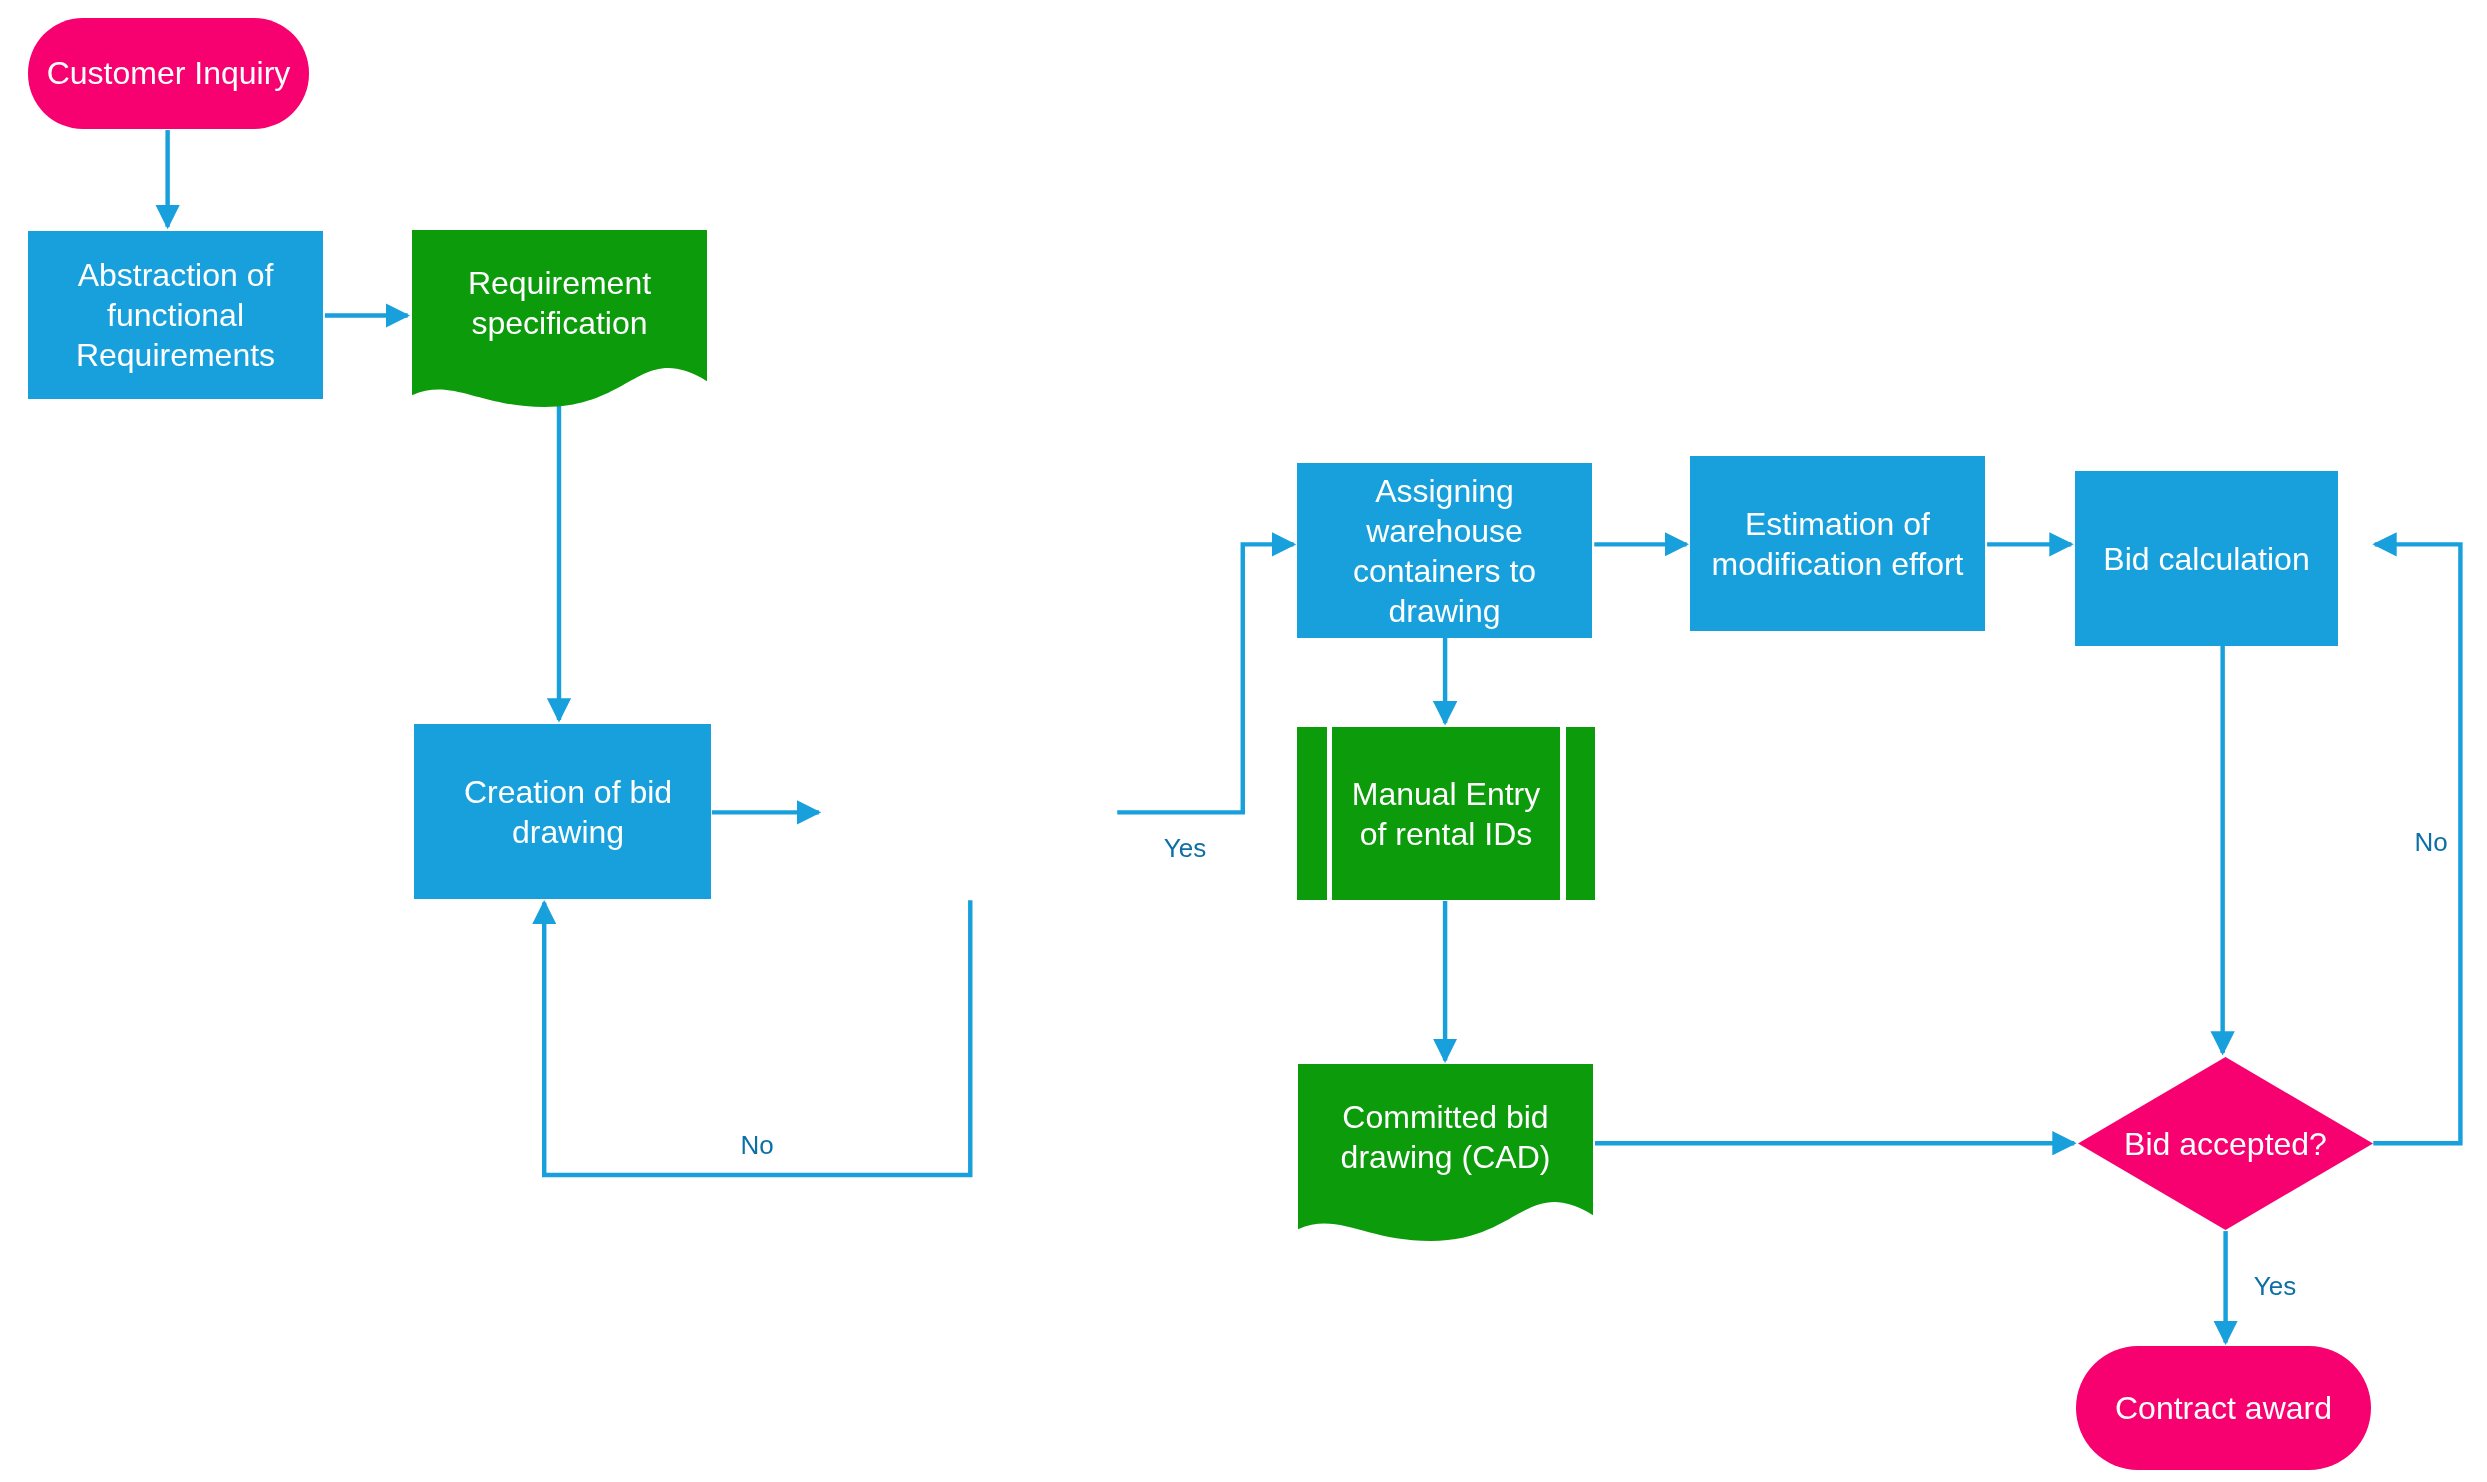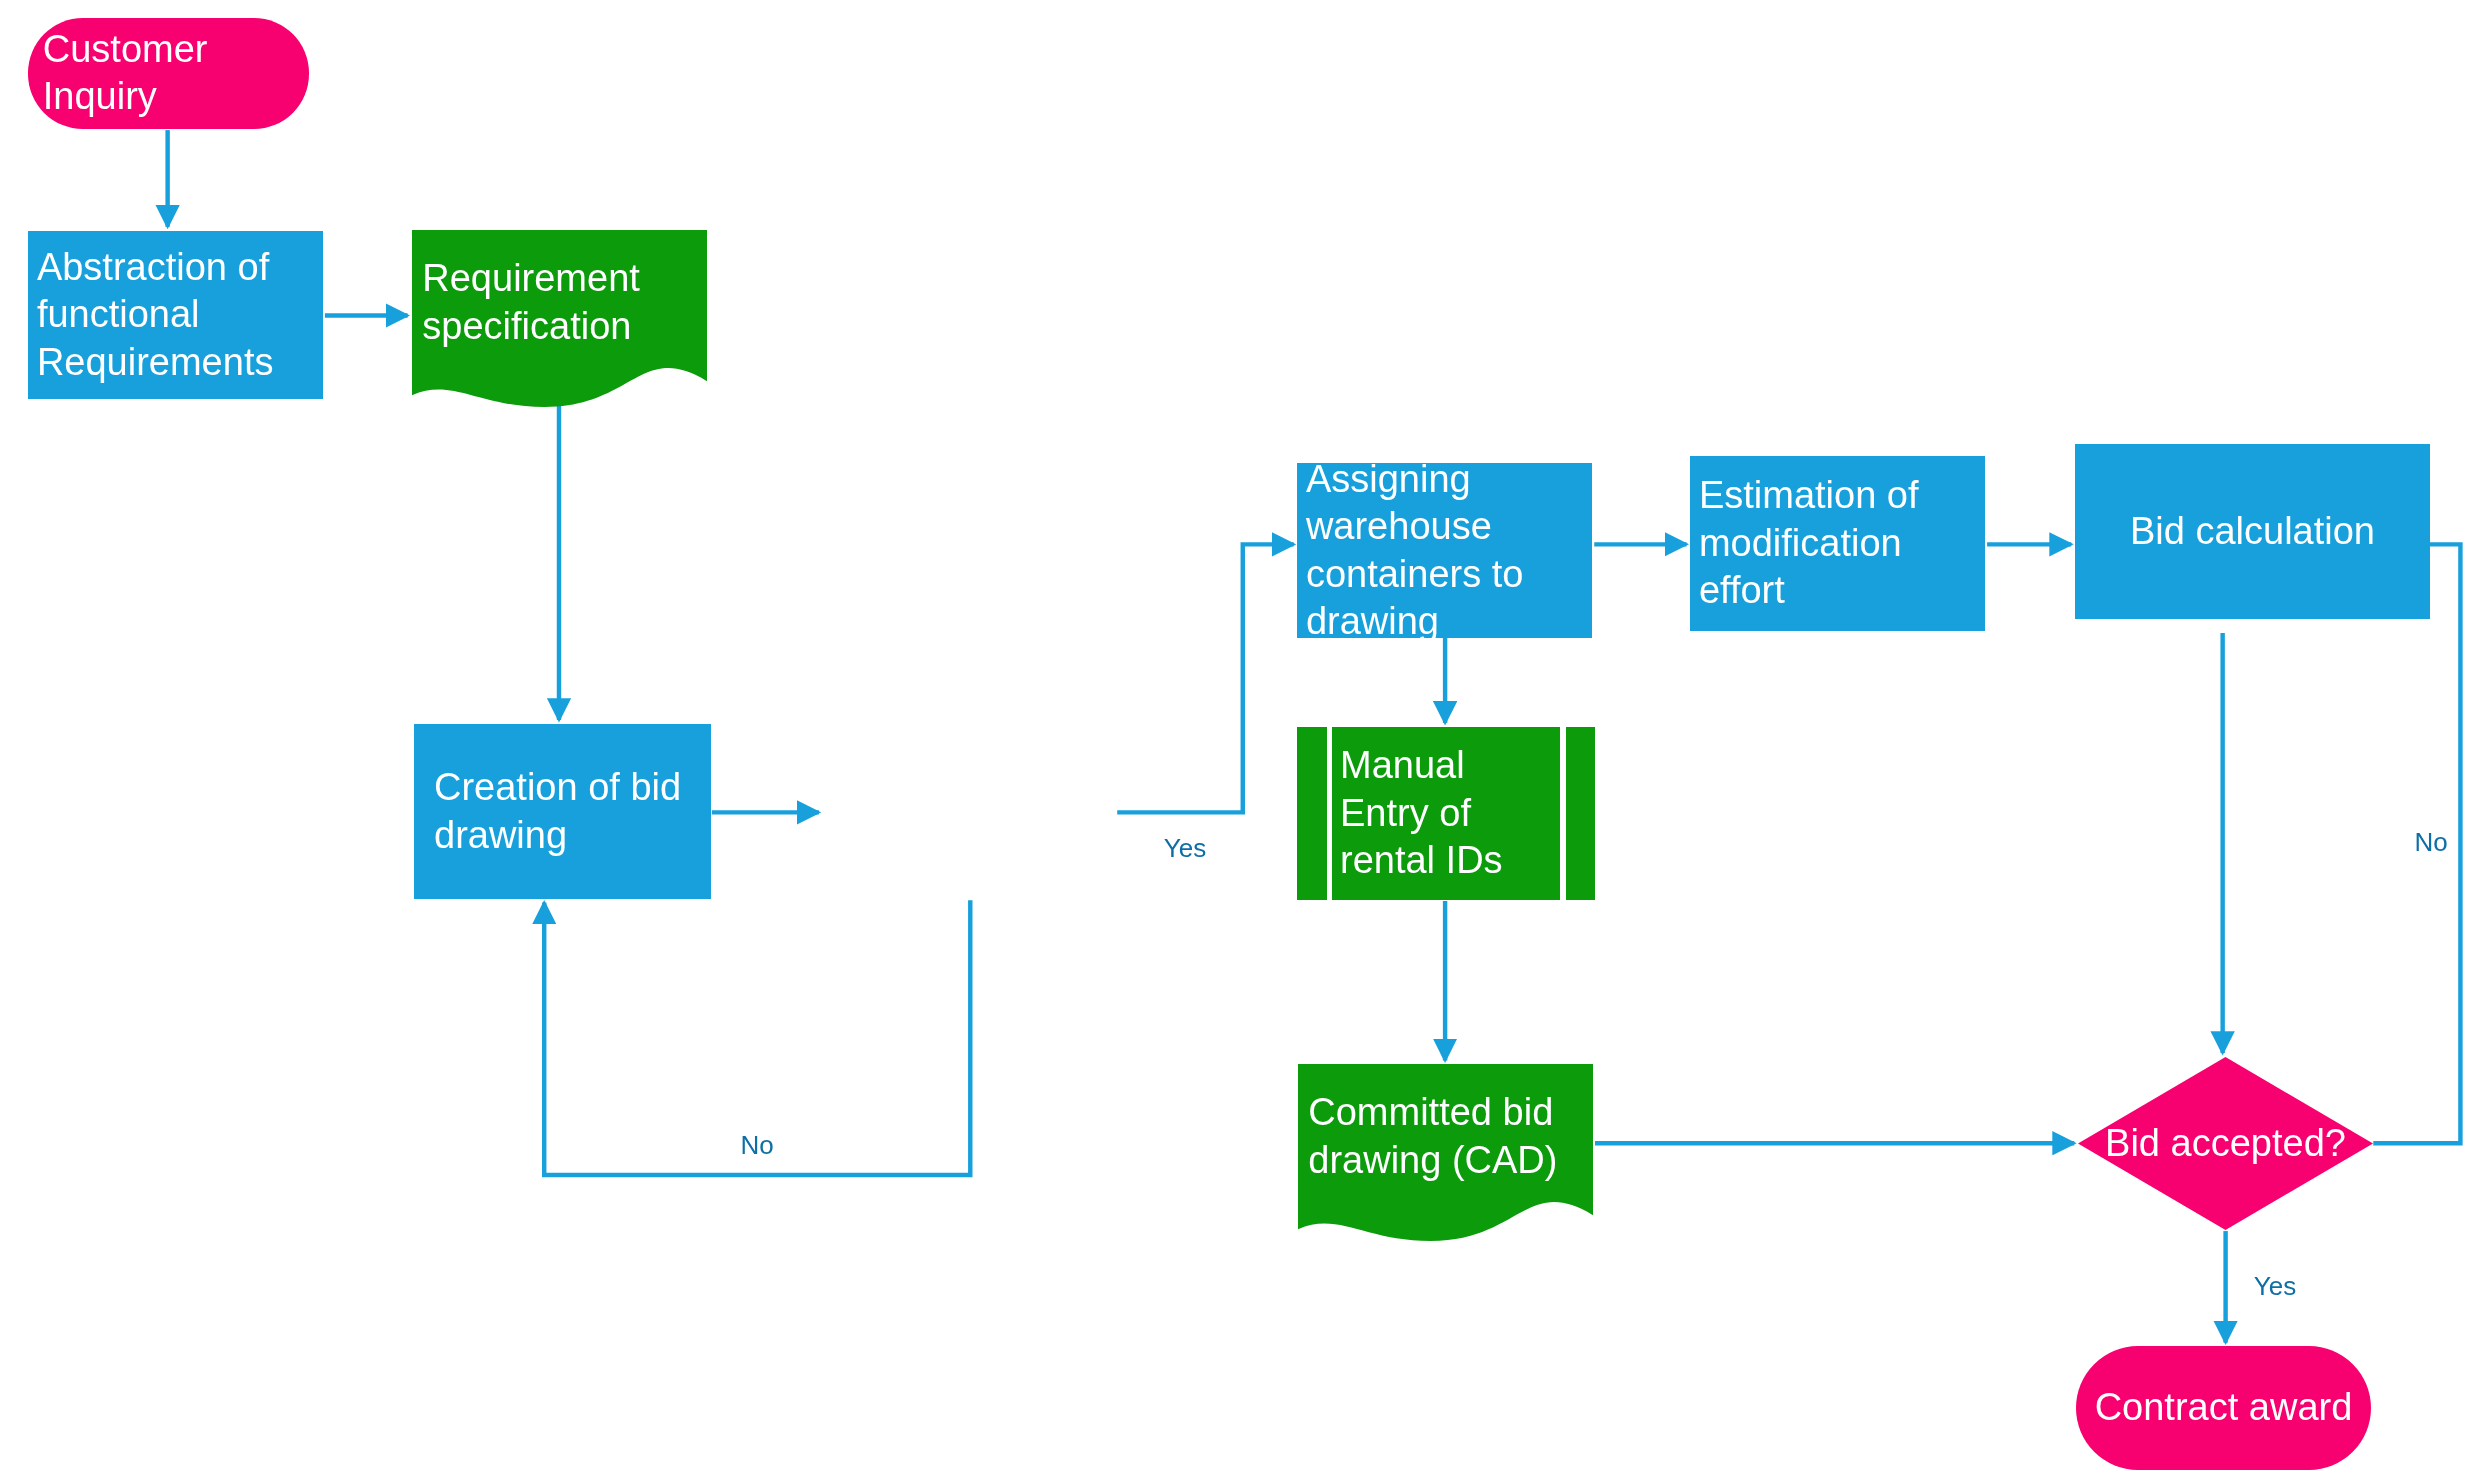--- a/index.html
+++ b/index.html
@@ -12,21 +12,21 @@
     --bg:#ffffff;
   }
   *{box-sizing:border-box;margin:0;padding:0;}
   html,body{width:2487px;height:1483px;background:var(--bg);
     font-family:"Liberation Sans", sans-serif;}
   .canvas{position:relative;width:2487px;height:1483px;overflow:hidden;background:var(--bg);}
   .wires{position:absolute;left:0;top:0;width:2487px;height:1483px;}
   .wires polyline{fill:none;stroke:var(--wire);stroke-width:6;stroke-linejoin:miter;}
   .arrowhead-path{fill:var(--wire);}
   .node{position:absolute;display:flex;align-items:center;justify-content:center;
-    text-align:left;color:var(--ntext);font-size:38px;line-height:1.25;}
+    text-align:center;color:var(--ntext);font-size:32px;line-height:1.25;}
   .nlabel{position:relative;z-index:2;display:block;}
   .process{background:var(--blue);padding:0 8.9px;}
   .terminator{background:var(--pink);padding:0 14.8px;}
   .decision .shape,.document .shape{position:absolute;left:0;top:0;width:100%;height:100%;}
   .decision{background:transparent;}
   .decision .shape polygon{fill:var(--pink);}
   .document{background:transparent;align-items:flex-start;}
   .document .shape path{fill:var(--green);}
   .document .nlabel{width:100%;height:82%;display:flex;align-items:center;justify-content:center;padding:0 10.3px;}
   .predefined{background:var(--green);padding:12px 43px;}
@@ -37,21 +37,21 @@
     font-size:26px;white-space:nowrap;}
 
   
   #n-customer-inquiry{left:28px;top:17.7px;width:281px;height:111px;border-radius:55px;}
   #n-abstraction{left:28px;top:231px;width:295px;height:168px;}
   #n-requirement-spec{left:412px;top:230px;width:295px;height:177px;}
   #n-creation-bid-drawing{left:414px;top:724px;width:297px;height:175px;padding-left:20px;}
   #n-drawing-ok{left:823px;top:725px;width:295px;height:174px;}
   #n-assigning-warehouse{left:1297px;top:456px;width:295px;height:175px;margin-top:7px;}
   #n-estimation{left:1690px;top:456px;width:295px;height:175px;}
-  #n-bid-calculation{left:2075px;top:444px;width:355px;height:175px;}
+  #n-bid-calculation{left:2075px;top:471px;width:263px;height:175px;}
   #n-manual-entry{left:1297px;top:727px;width:298px;height:173px;}
   #n-committed-drawing{left:1298px;top:1064px;width:295px;height:177px;}
   #n-bid-accepted{left:2078px;top:1057px;width:295px;height:173px;}
   #n-contract-award{left:2076px;top:1346px;width:295px;height:124px;border-radius:62px;}
 
   #el-drawing-ok-yes{left:1185px;top:848px;}
   #el-drawing-ok-no{left:757px;top:1145px;}
   #el-bid-accepted-yes{left:2275px;top:1286px;}
   #el-bid-accepted-no{left:2431px;top:842px;}
 </style>

